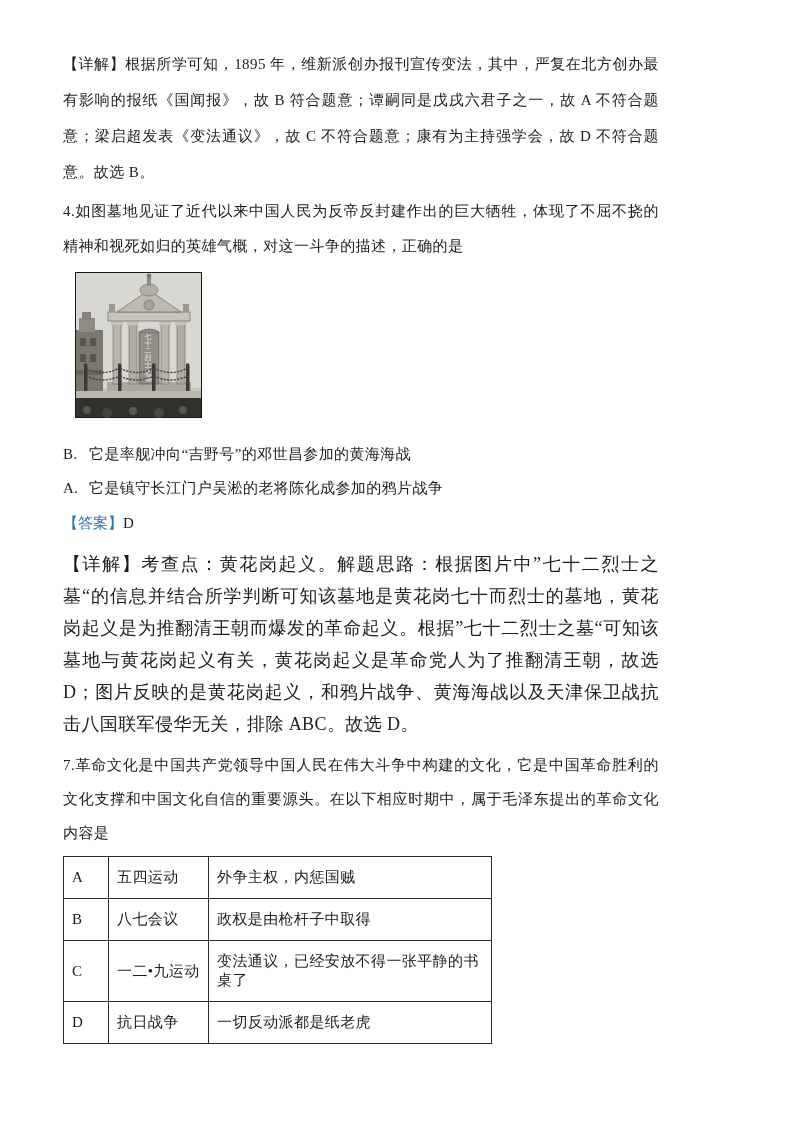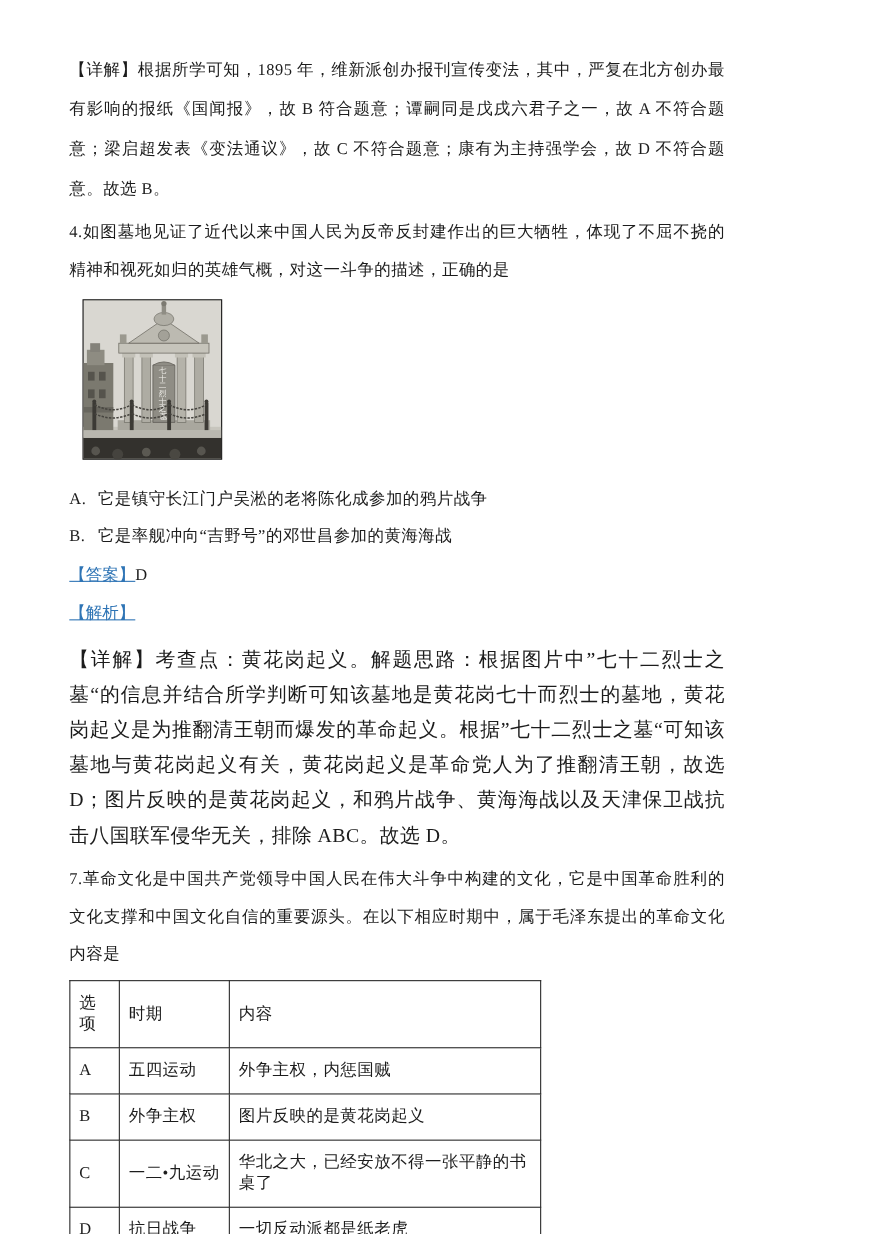--- a/index.html
+++ b/index.html
@@ -42,21 +42,21 @@
     line-height: 20px;
     margin: 14px 0;
     letter-spacing: 0.4px;
   }
   .option .opt-label { display: inline-block; min-width: 26px; }
   .answer-line, .analysis-line {
     font-size: 15px;
     line-height: 20px;
     margin: 15px 0;
   }
-  .blue-label { color: #2e74b5; text-decoration: underline; }
+  .blue-label { color: #2e74b5; }
   .detail-para {
     font-size: 18px;
     line-height: 32px;
     text-align: justify;
     letter-spacing: 0.4px;
     margin-top: 10px;
   }
   .q5-stem {
     font-size: 15px;
     line-height: 34px;
@@ -165,58 +165,52 @@
       <path d="M79,96 Q95.5,105 112.5,96" fill="none" stroke="#46443f" stroke-width="1.4" stroke-dasharray="2.2,1.2"></path>
       <path d="M11,104 Q27.5,112 44.5,104" fill="none" stroke="#46443f" stroke-width="1.4" stroke-dasharray="2.2,1.2"></path>
       <path d="M45,104 Q61.5,112 78.5,104" fill="none" stroke="#46443f" stroke-width="1.4" stroke-dasharray="2.2,1.2"></path>
       <path d="M79,104 Q95.5,112 112.5,104" fill="none" stroke="#46443f" stroke-width="1.4" stroke-dasharray="2.2,1.2"></path>
 
       <rect x="1" y="119" width="125" height="7" fill="#b9b7af"></rect>
     </svg>
   </div>
 
   <div class="options">
+    <div class="option"><span class="opt-label">B.</span><span>它是率舰冲向“吉野号”的邓世昌参加的黄海海战</span></div>
     <div class="option"><span class="opt-label">A.</span><span>它是镇守长江门户吴淞的老将陈化成参加的鸦片战争</span></div>
-    <div class="option"><span class="opt-label">B.</span><span>它是率舰冲向“吉野号”的邓世昌参加的黄海海战</span></div>
   </div>
 
   <p class="answer-line"><span class="blue-label">【答案】</span><span>D</span></p>
 
-  <p class="analysis-line"><span class="blue-label">【解析】</span></p>
 
   <p class="detail-para"><span>【详解】</span><span>考查点：黄花岗起义。解题思路：根据图片中”七十二烈士之墓“的信息并结合所学判断可知该墓地是黄花岗七十而烈士的墓地，黄花岗起义是为推翻清王朝而爆发的革命起义。根据”七十二烈士之墓“可知该墓地与黄花岗起义有关，黄花岗起义是革命党人为了推翻清王朝，故选 D；图片反映的是黄花岗起义，和鸦片战争、黄海海战以及天津保卫战抗击八国联军侵华无关，排除 ABC。故选 D。</span></p>
 
   <p class="q5-stem">7.革命文化是中国共产党领导中国人民在伟大斗争中构建的文化，它是中国革命胜利的文化支撑和中国文化自信的重要源头。在以下相应时期中，属于毛泽东提出的革命文化内容是</p>
 
   <table class="q5-table">
     <colgroup>
       <col class="col-opt">
         <col class="col-period">
         <col class="col-content">
     </colgroup>
     <tbody>
       <tr>
-        <th>选项</th>
-        <th>时期</th>
-        <th>内容</th>
-      </tr>
-      <tr>
         <td>A</td>
         <td>五四运动</td>
         <td>外争主权，内惩国贼</td>
       </tr>
       <tr>
         <td>B</td>
-        <td>外争主权</td>
-        <td>图片反映的是黄花岗起义</td>
+        <td>八七会议</td>
+        <td>政权是由枪杆子中取得</td>
       </tr>
       <tr>
         <td>C</td>
         <td>一二•九运动</td>
-        <td>华北之大，已经安放不得一张平静的书桌了</td>
+        <td>变法通议，已经安放不得一张平静的书桌了</td>
       </tr>
       <tr>
         <td>D</td>
         <td>抗日战争</td>
         <td>一切反动派都是纸老虎</td>
       </tr>
     </tbody>
   </table>
 
 </div>

